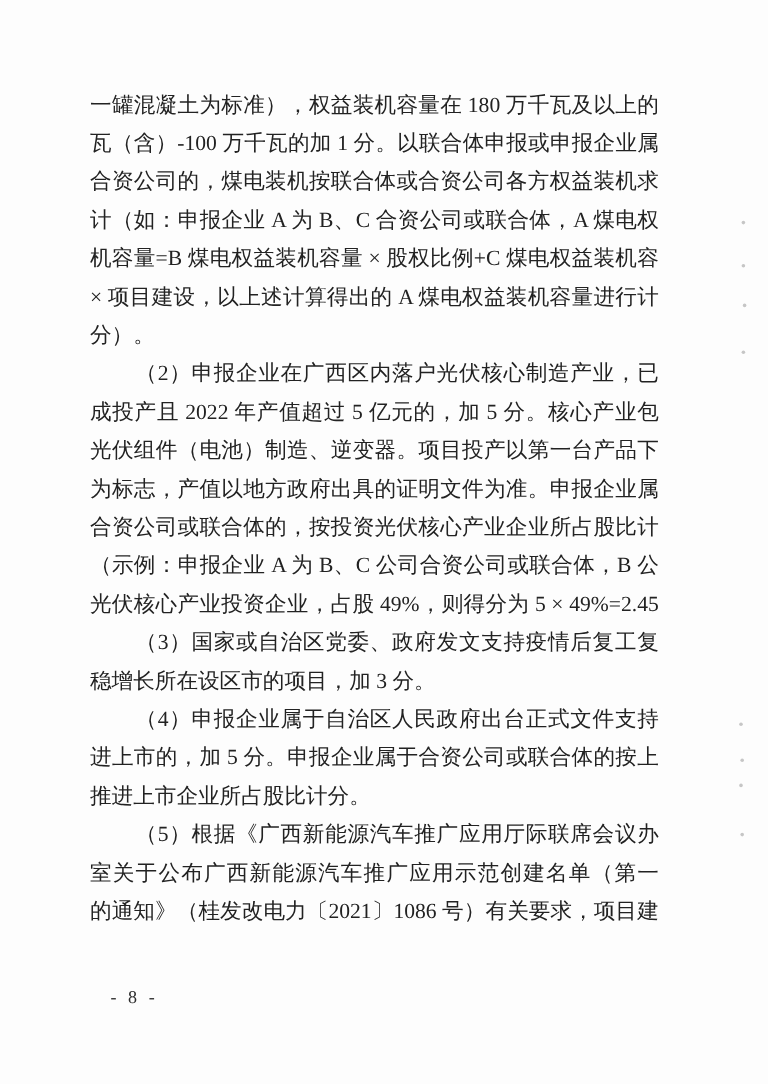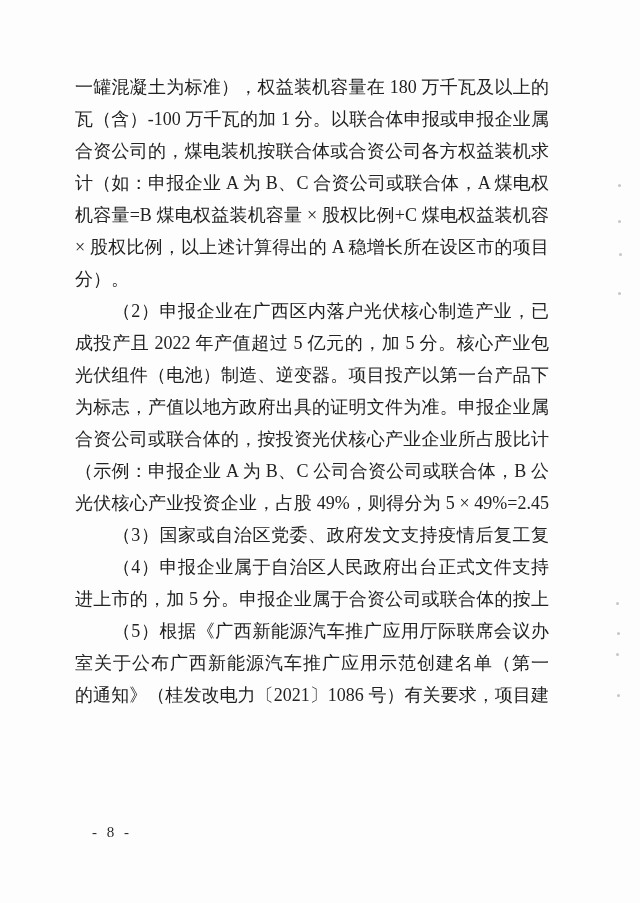--- a/index.html
+++ b/index.html
@@ -66,32 +66,34 @@
 <body>
 
 <div class="page">
 
   <div class="text-block">
     <div class="line">一罐混凝土为标准），权益装机容量在 180 万千瓦及以上的加</div>
     <div class="line">瓦（含）-100 万千瓦的加 1 分。以联合体申报或申报企业属于</div>
     <div class="line">合资公司的，煤电装机按联合体或合资公司各方权益装机求和</div>
     <div class="line">计（如：申报企业 A 为 B、C 合资公司或联合体，A 煤电权益装</div>
     <div class="line">机容量=B 煤电权益装机容量 × 股权比例+C 煤电权益装机容量</div>
-    <div class="line">× 股权比例，以上述计算得出的 A 稳增长所在设区市的项目</div>
+    <div class="line">× 项目建设，以上述计算得出的 A 煤电权益装机容量进行计</div>
     <div class="line p-end">分）。</div>
     <div class="line p-start">（2）申报企业在广西区内落户光伏核心制造产业，已建</div>
     <div class="line">成投产且 2022 年产值超过 5 亿元的，加 5 分。核心产业包括:</div>
     <div class="line">光伏组件（电池）制造、逆变器。项目投产以第一台产品下线</div>
     <div class="line">为标志，产值以地方政府出具的证明文件为准。申报企业属于</div>
     <div class="line">合资公司或联合体的，按投资光伏核心产业企业所占股比计分</div>
     <div class="line">（示例：申报企业 A 为 B、C 公司合资公司或联合体，B 公司为</div>
     <div class="line">光伏核心产业投资企业，占股 49%，则得分为 5 × 49%=2.45 分）。</div>
     <div class="line p-start">（3）国家或自治区党委、政府发文支持疫情后复工复产</div>
+    <div class="line p-end">稳增长所在设区市的项目，加 3 分。</div>
     <div class="line p-start">（4）申报企业属于自治区人民政府出台正式文件支持推</div>
     <div class="line">进上市的，加 5 分。申报企业属于合资公司或联合体的按上述</div>
+    <div class="line p-end">推进上市企业所占股比计分。</div>
     <div class="line p-start">（5）根据《广西新能源汽车推广应用厅际联席会议办公</div>
     <div class="line">室关于公布广西新能源汽车推广应用示范创建名单（第一批）</div>
     <div class="line">的通知》（桂发改电力〔2021〕1086 号）有关要求，项目建设</div>
   </div>
 
   <div class="page-number">- 8 -</div>
 
   <div class="speckle sp1"></div>
   <div class="speckle sp2"></div>
   <div class="speckle sp3"></div>

